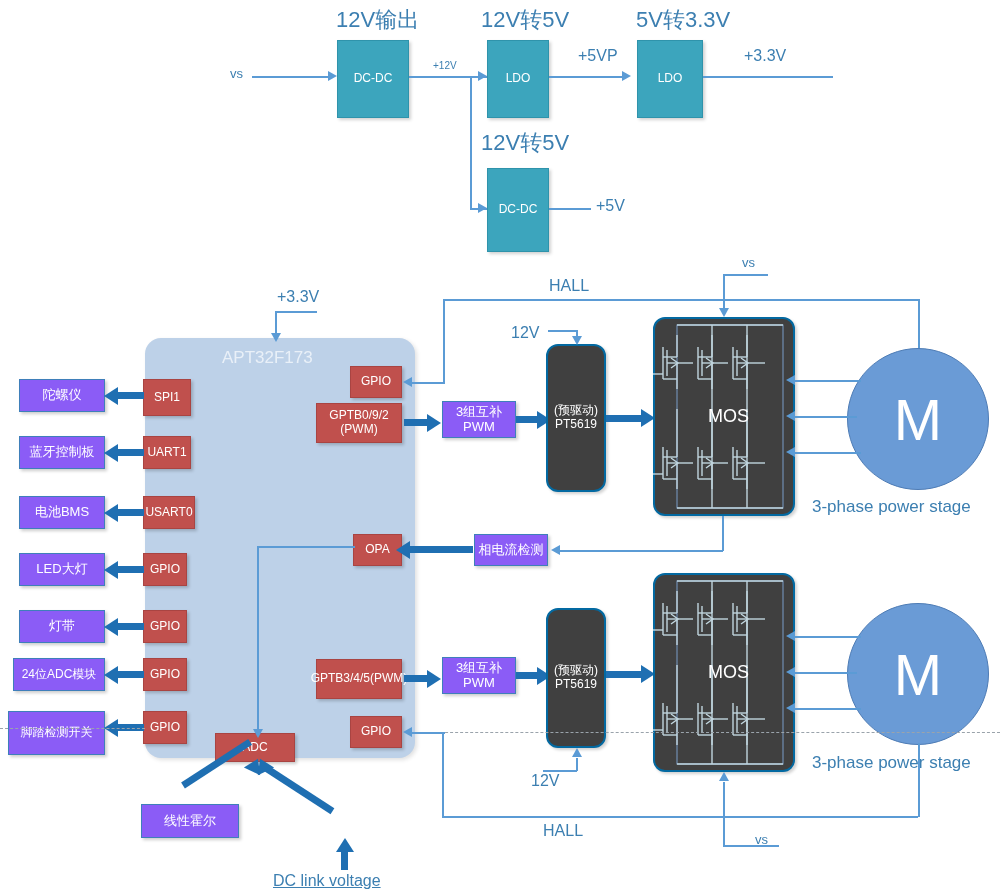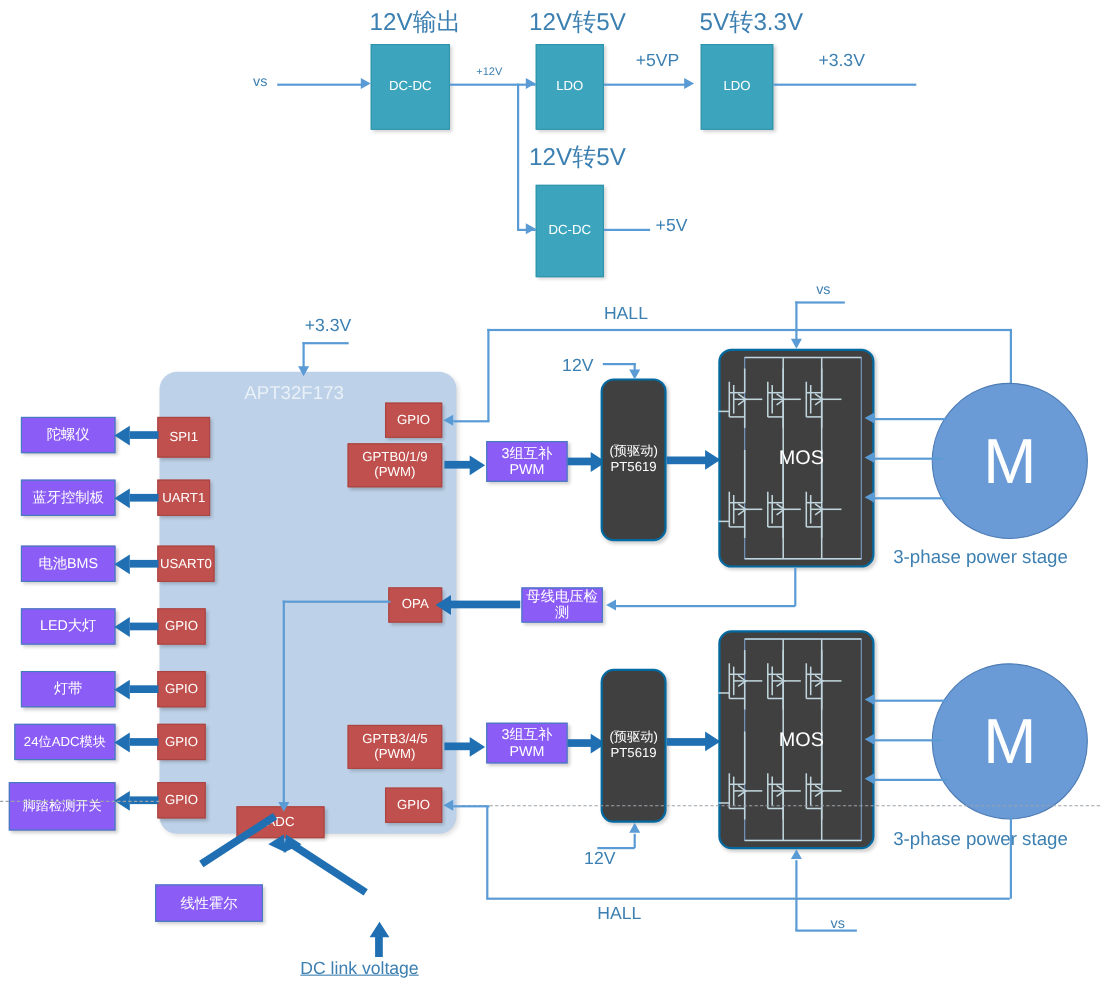--- a/index.html
+++ b/index.html
@@ -129,27 +129,27 @@
 
   <div class="blk blue" style="left:8px;top:711px;width:97px;height:44px;font-size:12px;">脚踏检测开关</div>
   <div class="blk red" style="left:143px;top:711px;width:44px;height:33px;font-size:12px;">GPIO</div>
   <div class="tk tkh" style="left:118px;top:724px;width:26px;"></div>
   <div class="tah tah-l" style="left:104px;top:719px;"></div>
   <div class="dash" style="left:0px;top:728px;width:145px;"></div>
 
   <div class="blk red" style="left:350px;top:366px;width:52px;height:32px;font-size:12px;">GPIO</div>
 
   <div class="blk red" style="left:316px;top:403px;width:86px;height:40px;font-size:12px;flex-direction:column;">
-    <span>GPTB0/1/9</span>
+    <span>GPTB0/9/2</span>
     <span>(PWM)</span>
   </div>
 
   <div class="blk red" style="left:353px;top:534px;width:49px;height:32px;font-size:12px;">OPA</div>
 
-  <div class="blk red" style="left:316px;top:659px;width:86px;height:40px;font-size:12px;flex-direction:column;">
+  <div class="blk red" style="left:316px;top:659px;width:86px;height:40px;font-size:12px;">
     <span>GPTB3/4/5</span>
     <span>(PWM)</span>
   </div>
 
   <div class="blk red" style="left:350px;top:716px;width:52px;height:32px;font-size:12px;">GPIO</div>
 
   <div class="blk red" style="left:215px;top:733px;width:80px;height:29px;font-size:12px;">ADC</div>
 
   <div class="tk tkh" style="left:404px;top:419px;width:24px;"></div>
   <div class="tah tah-r" style="left:427px;top:414px;"></div>
@@ -272,21 +272,21 @@
   <div class="motor" style="left:847px;top:348px;width:140px;height:140px;font-size:58px;">M</div>
   <div class="stage" style="left:812px;top:497px;">3-phase power stage</div>
 
   <div class="ln lnh" style="left:795px;top:380px;width:66px;"></div>
   <div class="ah ah-l" style="left:786px;top:375px;"></div>
   <div class="ln lnh" style="left:795px;top:416px;width:62px;"></div>
   <div class="ah ah-l" style="left:786px;top:411px;"></div>
   <div class="ln lnh" style="left:795px;top:452px;width:66px;"></div>
   <div class="ah ah-l" style="left:786px;top:447px;"></div>
 
-  <div class="blk blue" style="left:474px;top:534px;width:74px;height:32px;font-size:13px;">母线电压检测</div>
+  <div class="blk blue" style="left:474px;top:534px;width:74px;height:32px;font-size:13px;">相电流检测</div>
   <div class="tk tkh" style="left:410px;top:546px;width:63px;"></div>
   <div class="tah tah-l" style="left:396px;top:541px;"></div>
 
   <div class="ln lnh" style="left:560px;top:550px;width:163px;"></div>
   <div class="ah ah-l" style="left:551px;top:545px;"></div>
   <div class="ln lnv" style="left:722px;top:516px;height:35px;"></div>
 
   <div class="ln lnh" style="left:257px;top:546px;width:98px;"></div>
   <div class="ln lnv" style="left:257px;top:546px;height:186px;"></div>
   <div class="ah ah-d" style="left:253px;top:729px;"></div>

